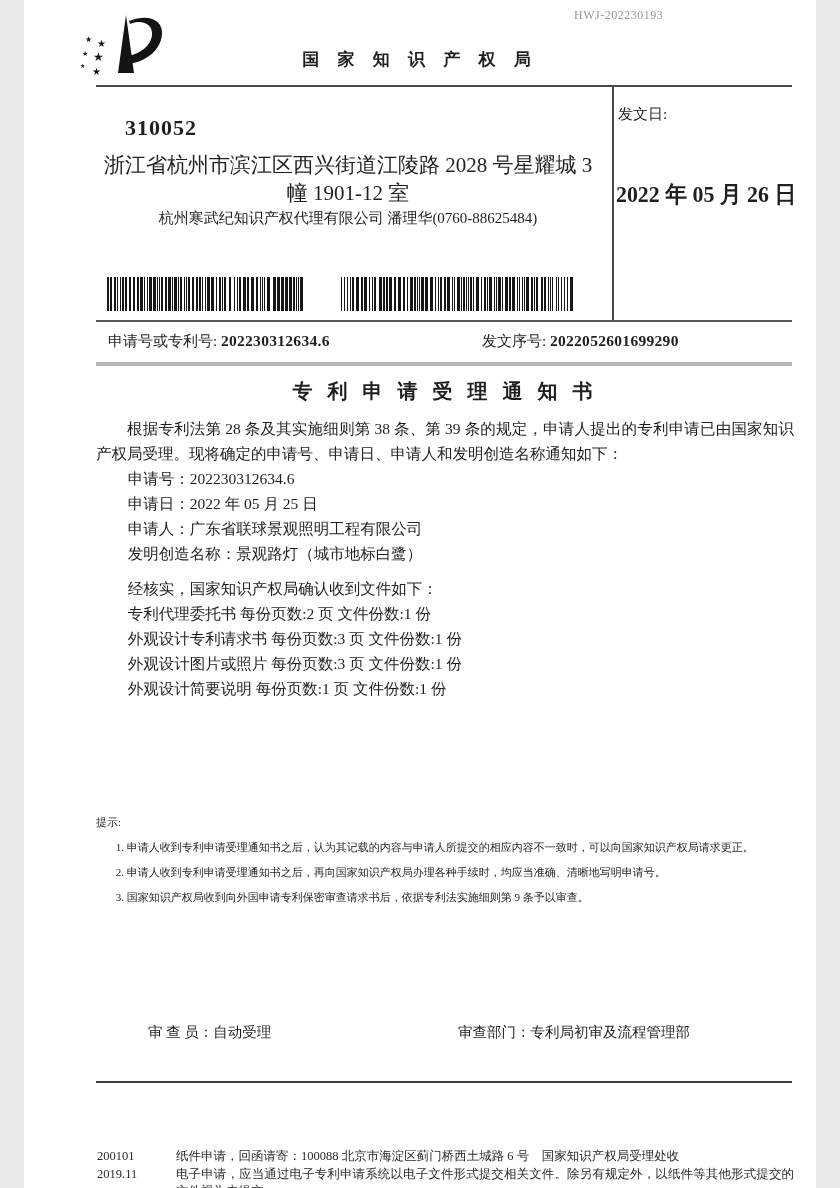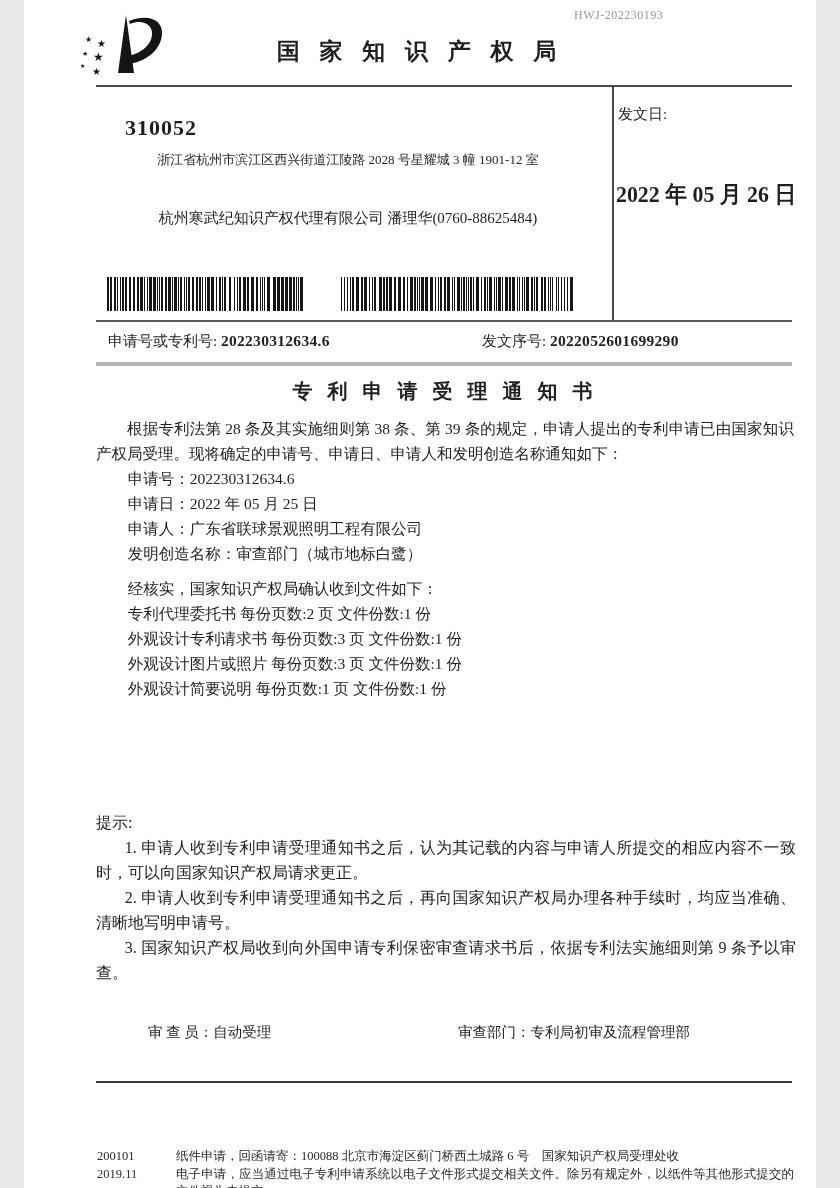--- a/index.html
+++ b/index.html
@@ -3,31 +3,31 @@
 <meta charset="utf-8">
 <style>
   html,body{margin:0;padding:0;background:#e8e8e8;}
   .page{
     position:relative;width:792px;height:1188px;margin:0 auto;background:#ffffff;
     font-family:"Liberation Serif","DejaVu Serif",serif;color:#1f1f1f;overflow:hidden;
   }
   
   .doc-ref{position:absolute;left:550px;top:8px;font-size:12px;color:#979797;letter-spacing:.5px;}
   .logo{position:absolute;left:56px;top:12px;width:92px;height:70px;}
-  .agency-title{position:absolute;left:0;top:36px;width:100%;text-align:center;
-    font-size:23px;font-weight:bold;letter-spacing:7px;white-space:pre;}
+  .agency-title{position:absolute;left:0;top:48px;width:100%;text-align:center;
+    font-size:17px;font-weight:bold;letter-spacing:7px;white-space:pre;}
   .rule{position:absolute;background:#4a4a4a;}
   .rule-top{left:72px;top:85px;width:696px;height:2px;}
   .vline{left:588px;top:85px;width:2px;height:237px;}
   .rule-mid{left:72px;top:320px;width:696px;height:2px;background:#5a5a5a;}
   .rule-thick{left:72px;top:362px;width:696px;height:4px;background:#b5b5b5;}
   .rule-foot{left:72px;top:1081px;width:696px;height:2px;background:#3c3c3c;}
   
   .postal{position:absolute;left:101px;top:115px;font-size:22px;font-weight:bold;letter-spacing:1px;}
-  .addr1{position:absolute;left:74px;top:151px;width:500px;text-align:center;font-size:13px;}
+  .addr1{position:absolute;left:74px;top:151px;width:500px;text-align:center;font-size:21px;}
   .addr2{position:absolute;left:74px;top:177px;width:500px;text-align:center;font-size:15px;margin-top:32px;}
   
   .dispatch-label{position:absolute;left:594px;top:105px;font-size:15px;}
   .dispatch-date{position:absolute;left:592px;top:179px;font-size:23px;font-weight:bold;
     transform:scaleX(.95);transform-origin:left;white-space:nowrap;}
   
   .barcode{position:absolute;top:277px;height:34px;}
   .barcode i{position:absolute;top:0;bottom:0;background:#161616;}
   .barcode-1{left:83px;width:196px;}
   .barcode-2{left:317px;width:234px;}
@@ -38,21 +38,21 @@
   .numbers-row b{font-size:15.5px;letter-spacing:.3px;}
   
   .notice-block{position:absolute;left:72px;top:378px;width:698px;}
   .notice-title{margin:0 0 11px 0;text-align:center;font-size:20px;font-weight:bold;
     letter-spacing:5px;white-space:pre;}
   .intro{margin:0;font-size:15.5px;line-height:25px;text-indent:2em;text-align:justify;}
   .fields{margin:0;padding:0;list-style:none;font-size:15.5px;line-height:25px;}
   .fields li{padding-left:2.05em;}
   .received{margin-top:10px;}
   
-  .tips{position:absolute;left:72px;top:810px;width:700px;font-size:16px;line-height:25px;}
+  .tips{position:absolute;left:72px;top:810px;width:700px;font-size:11px;line-height:25px;}
   .tips-heading{margin:0;}
   .tip{margin:0;text-indent:1.8em;text-align:justify;}
   
   .signoff{position:absolute;left:72px;top:1023px;width:698px;height:20px;font-size:14.5px;}
   .examiner{position:absolute;left:52px;white-space:pre;}
   .department{position:absolute;left:362px;white-space:pre;}
   
   .footer{position:absolute;left:73px;top:1148px;width:697px;display:flex;
     font-size:12.5px;line-height:17.5px;color:#2a2a2a;}
   .foot-codes{width:61px;margin-right:18px;flex:none;}
@@ -231,21 +231,21 @@
     <span class="num-serial"><span>发文序号: </span><b>2022052601699290</b></span>
   </div>
 
   <div class="notice-block">
     <h1 class="notice-title">专 利 申 请 受 理 通 知 书</h1>
     <p class="intro">根据专利法第 28 条及其实施细则第 38 条、第 39 条的规定，申请人提出的专利申请已由国家知识产权局受理。现将确定的申请号、申请日、申请人和发明创造名称通知如下：</p>
     <ul class="fields">
       <li><span>申请号：</span><span>202230312634.6</span></li>
       <li><span>申请日：</span><span>2022 年 05 月 25 日</span></li>
       <li><span>申请人：</span><span>广东省联球景观照明工程有限公司</span></li>
-      <li><span>发明创造名称：</span><span>审查部门（城市地标白鹭）</span></li>
+      <li><span>发明创造名称：</span><span>景观路灯（城市地标白鹭）</span></li>
     </ul>
     <ul class="fields received">
       <li>经核实，国家知识产权局确认收到文件如下：</li>
       <li>专利代理委托书 每份页数:2 页 文件份数:1 份</li>
       <li>外观设计专利请求书 每份页数:3 页 文件份数:1 份</li>
       <li>外观设计图片或照片 每份页数:3 页 文件份数:1 份</li>
       <li>外观设计简要说明 每份页数:1 页 文件份数:1 份</li>
     </ul>
   </div>
 

